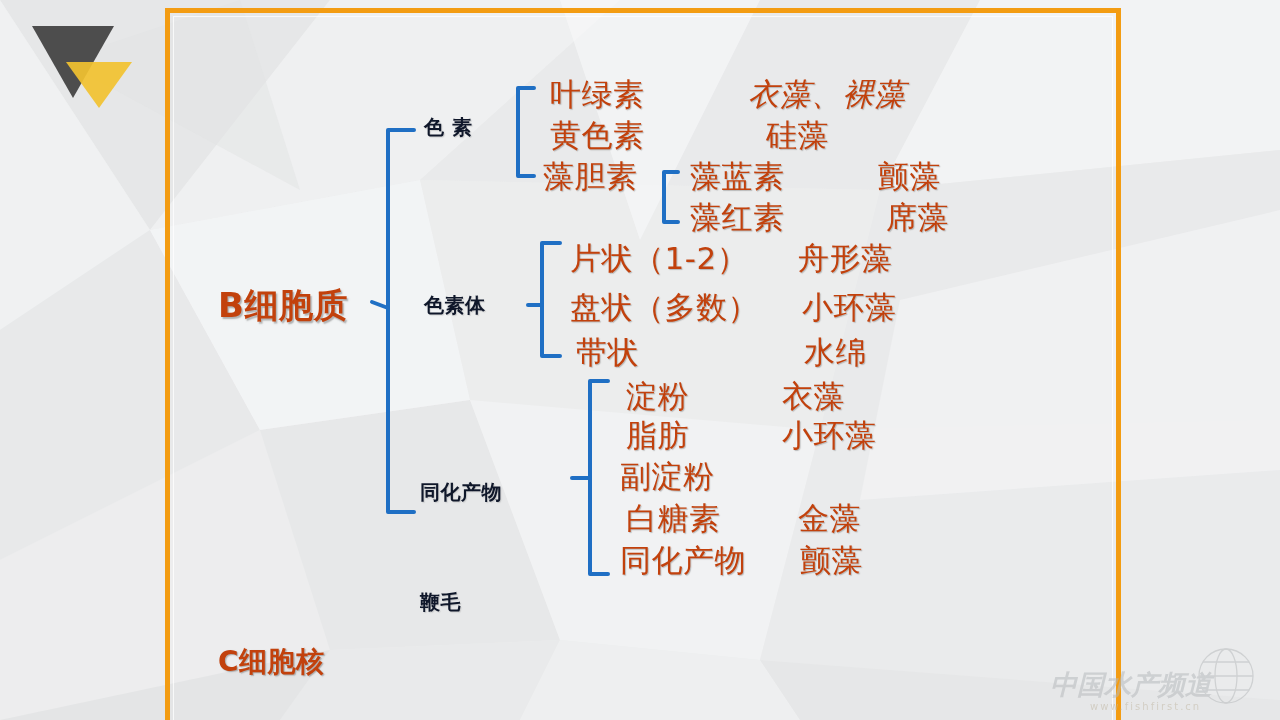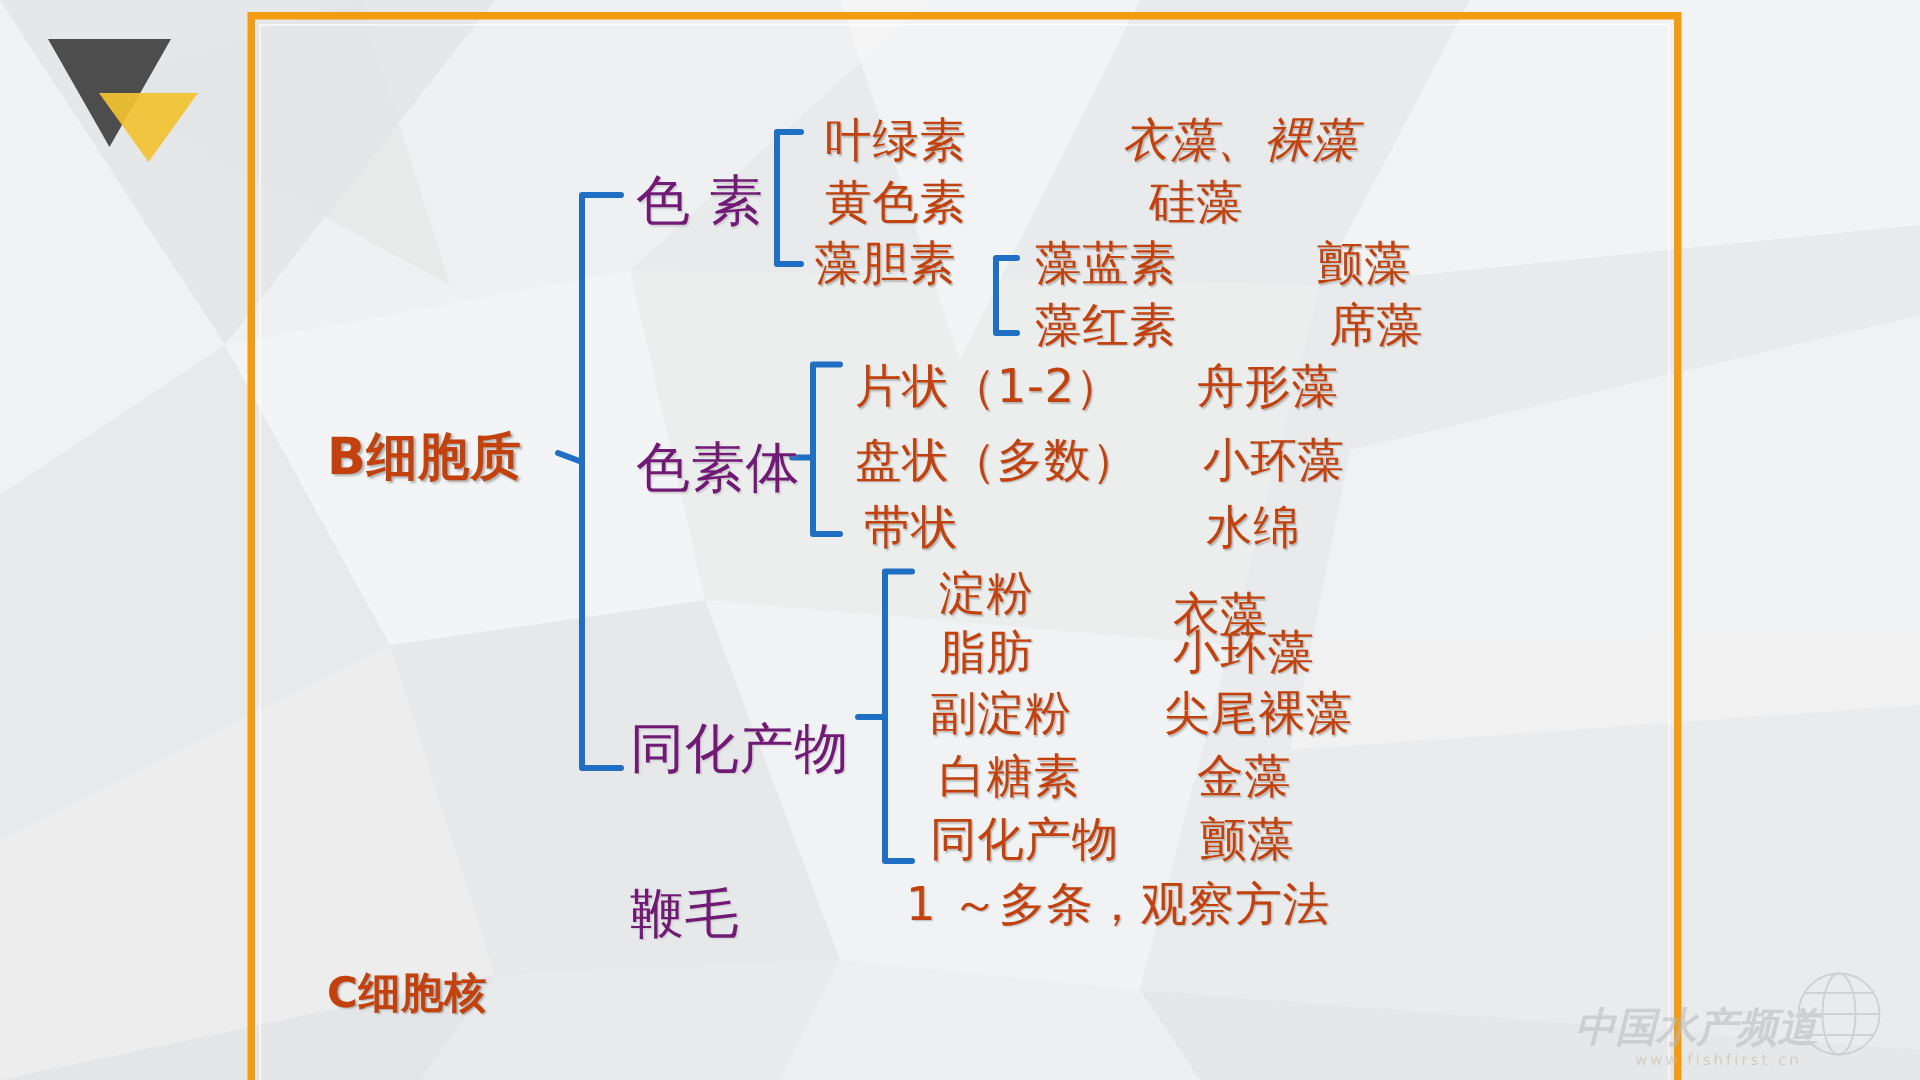--- a/index.html
+++ b/index.html
@@ -39,21 +39,21 @@
     font-family:"DejaVu Sans","Liberation Sans",sans-serif;
     color:#c2410c;
     letter-spacing:.5px;
   }
   .blk{
     font-size:31px;line-height:1;
     text-shadow:1px 1px 1px rgba(120,120,120,.45);
     font-weight:400;
   }
   .red{
-    color:#701a75;font-weight:normal;font-size:36px;line-height:1;
+    color:#0f172a;font-weight:bold;font-size:20px;line-height:1;
     text-shadow:1px 1px 1px rgba(150,150,150,.35);
   }
   .hdr{
     font-size:34px;font-weight:bold;line-height:1;
     text-shadow:1.5px 1.5px 1.5px rgba(110,110,110,.5);
   }
   .hdr2{
     font-size:28px;font-weight:bold;line-height:1;
     text-shadow:1.2px 1.2px 1.2px rgba(110,110,110,.5);
   }
@@ -145,36 +145,34 @@
 
   <div class="txt blk" style="left:570px;top:292px;">盘状（多数）</div>
   <div class="txt blk" style="left:802px;top:292px;">小环藻</div>
 
   <div class="txt blk" style="left:576px;top:337px;">带状</div>
   <div class="txt blk" style="left:804px;top:337px;">水绵</div>
 
   <div class="txt red" style="left:420px;top:463px;margin-top:19px;">同化产物</div>
 
   <div class="txt blk" style="left:626px;top:381px;">淀粉</div>
-  <div class="txt blk" style="left:782px;top:395px;">衣藻</div>
+  <div class="txt blk" style="left:782px;top:381px;">衣藻</div>
 
   <div class="txt blk" style="left:626px;top:420px;">脂肪</div>
   <div class="txt blk" style="left:782px;top:420px;">小环藻</div>
 
   <div class="txt blk" style="left:620px;top:461px;">副淀粉</div>
-  <div class="txt blk" style="left:776px;top:461px;">尖尾裸藻</div>
 
   <div class="txt blk" style="left:626px;top:503px;">白糖素</div>
   <div class="txt blk" style="left:798px;top:503px;">金藻</div>
 
   <div class="txt blk" style="left:620px;top:545px;">同化产物</div>
   <div class="txt blk" style="left:800px;top:545px;">颤藻</div>
 
   <div class="txt red" style="left:420px;top:592px;">鞭毛</div>
-  <div class="txt blk" style="left:604px;top:588px;">1 ～多条，观察方法</div>
 
   <div class="txt hdr2" style="left:218px;top:648px;">C细胞核</div>
 </div>
 
 <svg id="wm" viewBox="0 0 240 80">
   <g stroke="#b9bcbe" stroke-width="1.3" fill="none">
     <circle cx="186" cy="36" r="27"></circle>
     <ellipse cx="186" cy="36" rx="11" ry="27"></ellipse>
     <path d="M159,36 h54 M163,22 h46 M163,50 h46"></path>
   </g>

